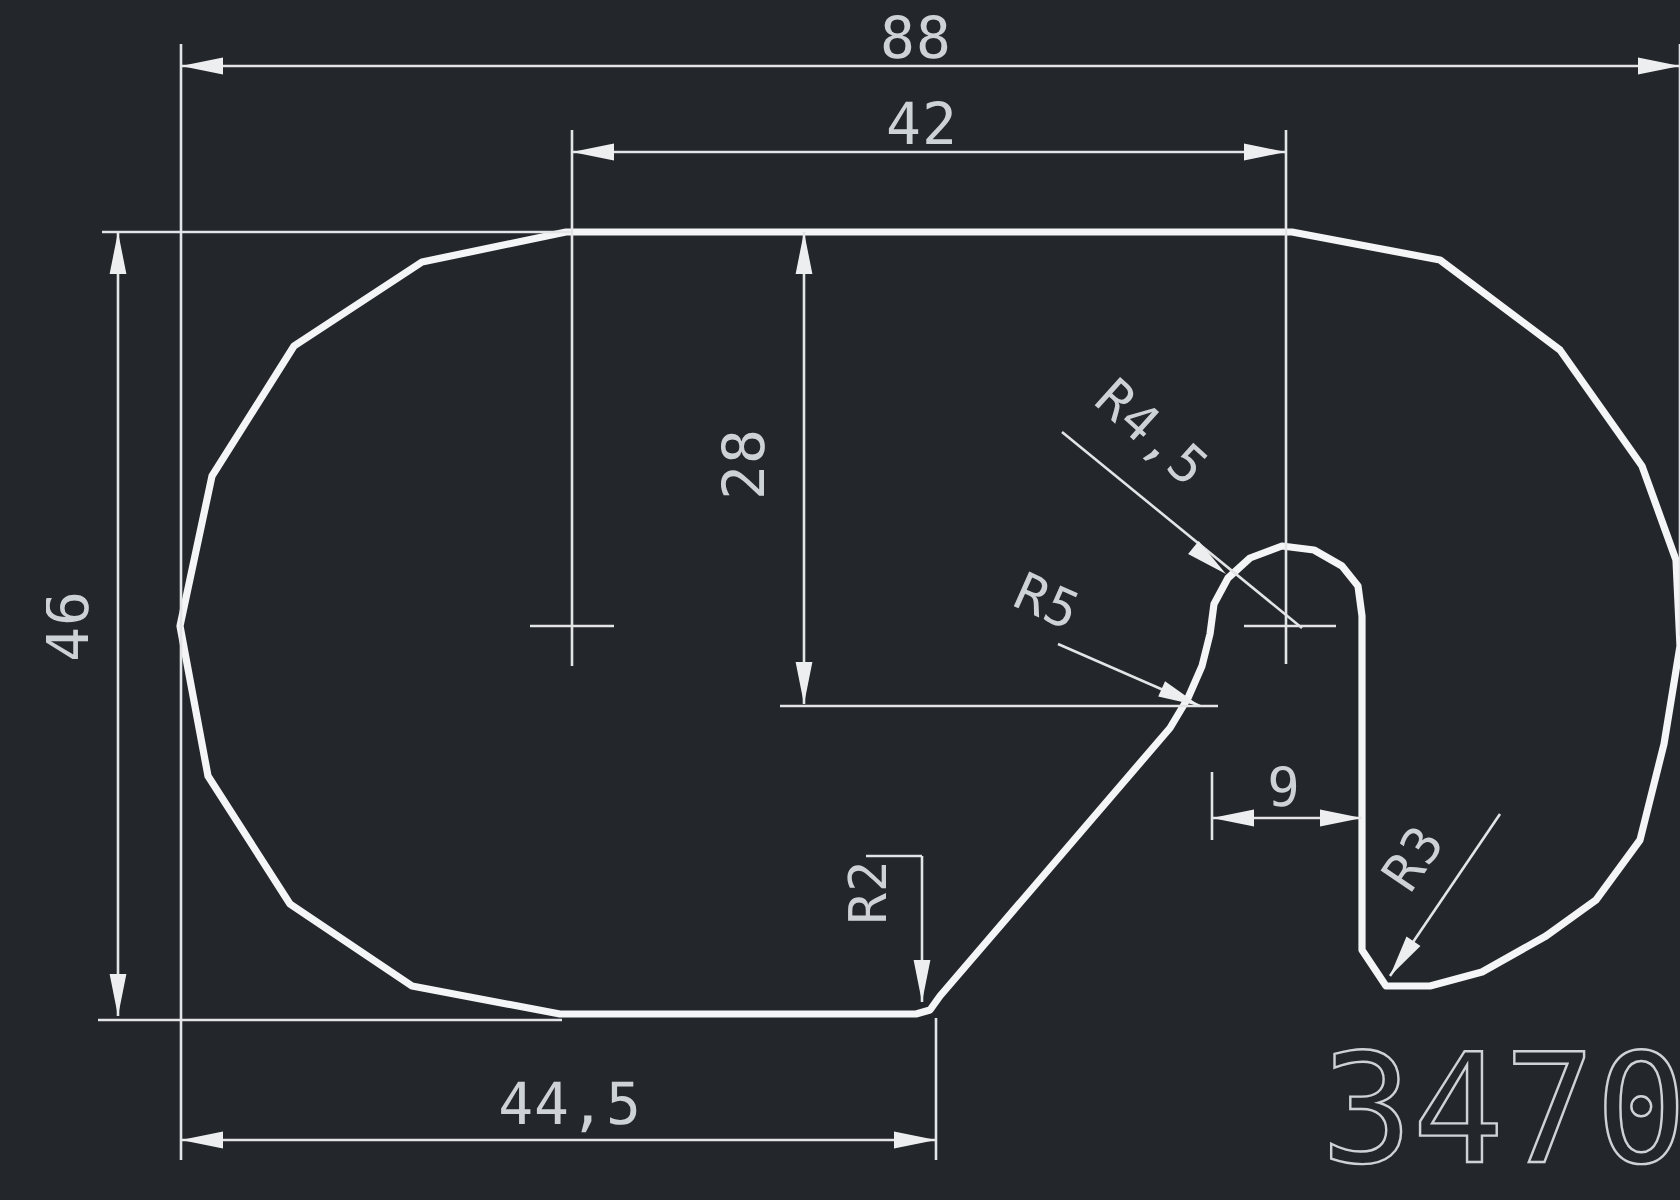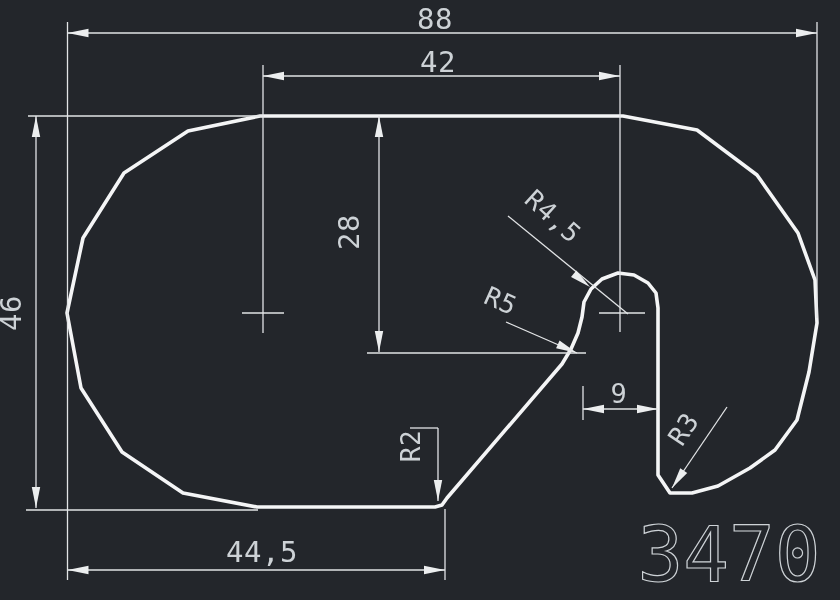--- a/index.html
+++ b/index.html
@@ -1,21 +1,21 @@
 <!DOCTYPE html>
 <html><head>
 <meta charset="utf-8">
 <style>
   html,body{margin:0;padding:0;}
   body{
     width:840px;height:600px;overflow:hidden;
     background:#23262b;
     font-family:"DejaVu Sans Mono","Liberation Mono",monospace;
   }
-  .cad-stage{position:relative;width:712px;height:600px;}
+  .cad-stage{position:relative;width:712px;height:600px;margin-left:23px;}
   svg{display:block;}
   .outline{fill:none;stroke:#f4f5f6;stroke-width:3.6;stroke-linejoin:round;stroke-linecap:round;}
   .dim{stroke:#e2e4e6;stroke-width:1.3;fill:none;}
   .arr{fill:#eceeef;stroke:none;}
   .cad-text{
     fill:#cdd2d6;
     font-family:"DejaVu Sans Mono","Liberation Mono",monospace;
     letter-spacing:0.5px;
   }
   .part-no{

